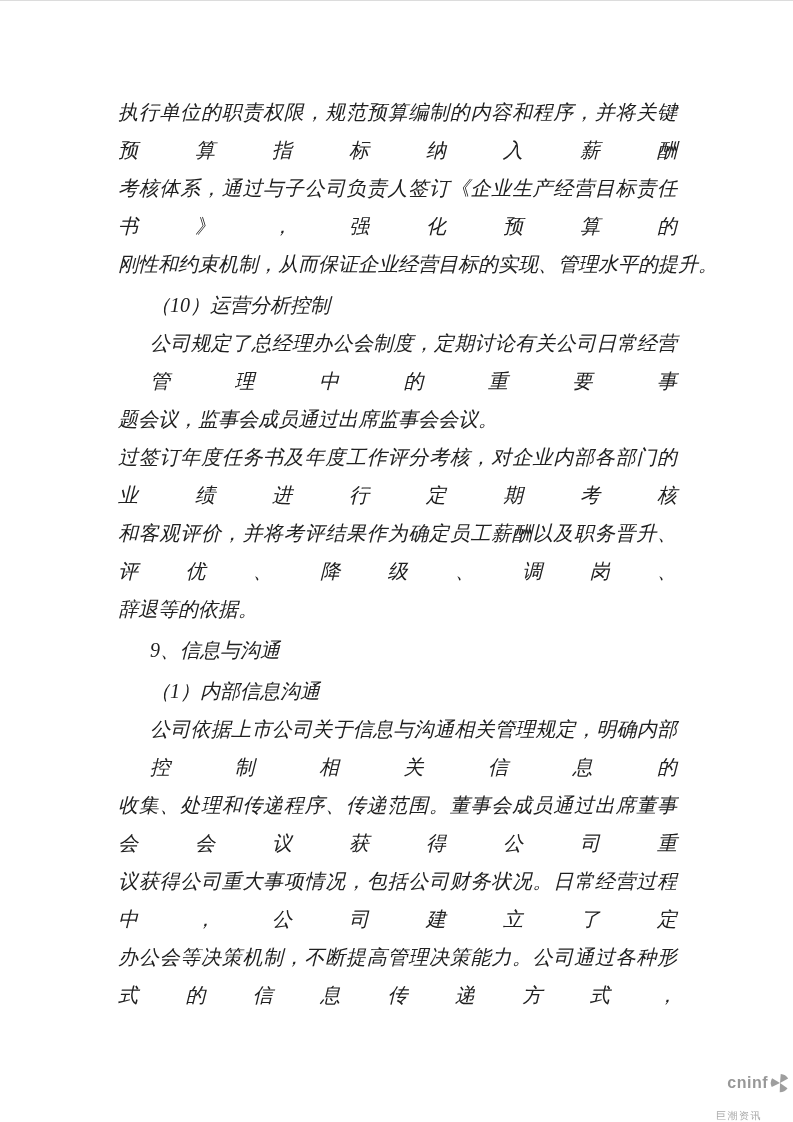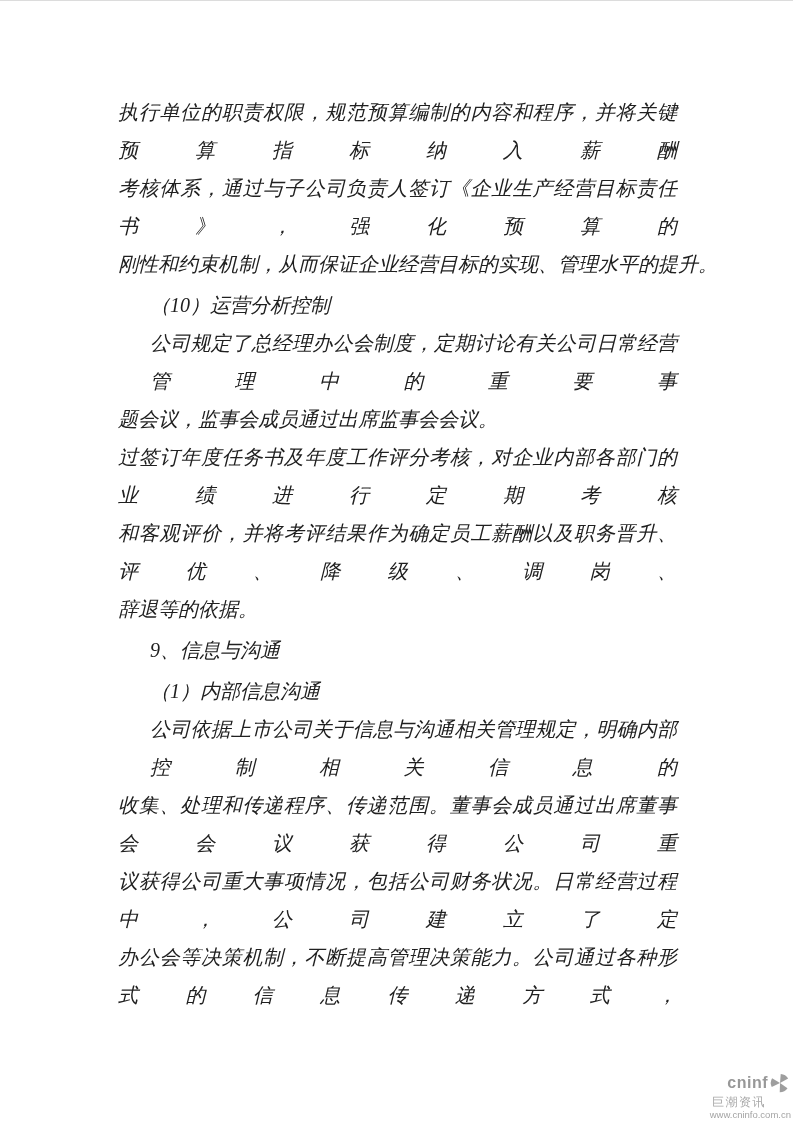--- a/index.html
+++ b/index.html
@@ -54,26 +54,27 @@
     justify-content: flex-end;
   }
   .cninfo-brand {
     font-weight: bold;
     font-size: 16px;
     letter-spacing: 0.5px;
     color: #989898;
   }
   .cninfo-icon { margin-left: 1px; display: block; }
   .cninfo-cn {
-    font-size: 12px;
+    font-size: 10px;
     letter-spacing: 1.5px;
     color: #a8a8a8;
     text-align: center;
     padding-right: 18px;
-    margin-top: 2px;
+    margin-top: 18px;
+    font-family: Liberation Mono, monospace;
   }
   .cninfo-url {
     font-size: 9.5px;
     color: #a4a4a4;
     text-align: right;
     margin-top: 2px;
     white-space: nowrap;
   }
 </style>
 </head>

